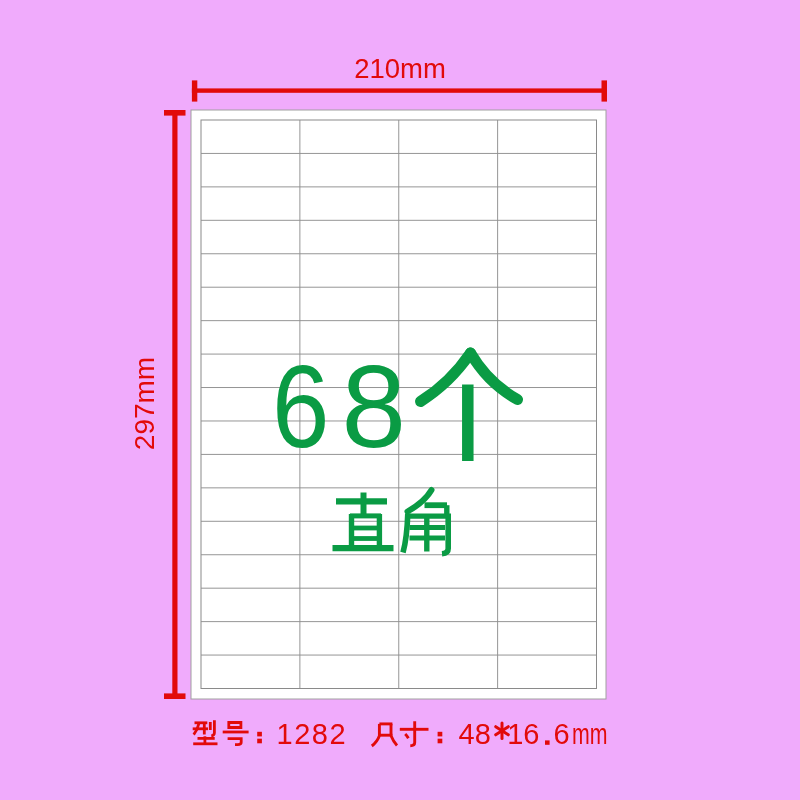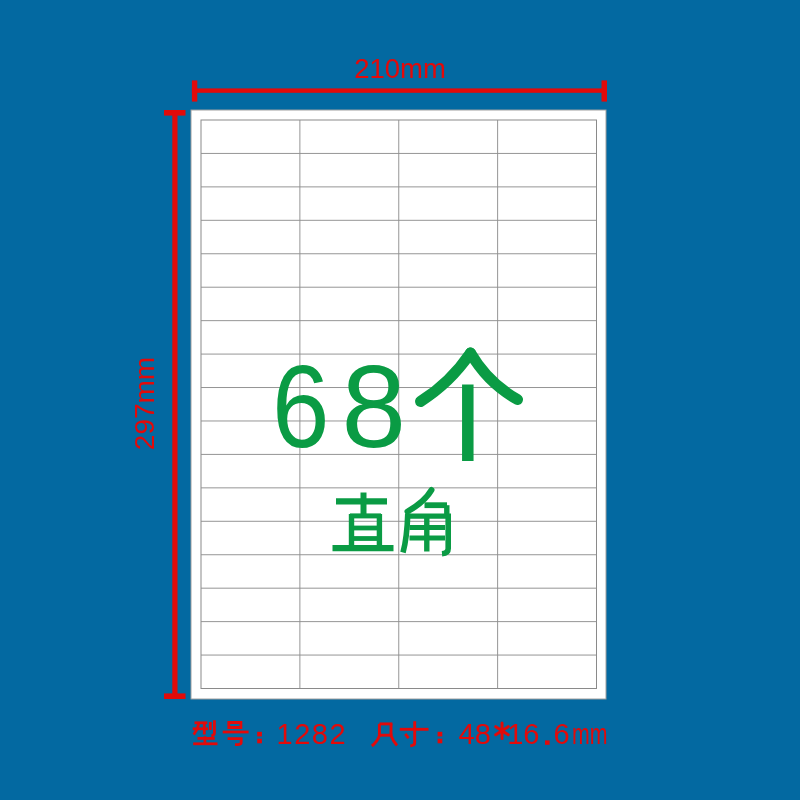--- a/index.html
+++ b/index.html
@@ -1,16 +1,16 @@
 <!DOCTYPE html>
 <html><head>
 <meta charset="utf-8">
 <style>
   html,body { margin:0; padding:0; background:#ffffff; }
-  .stage { position:relative; width:800px; height:800px; background:#0369a1;
+  .stage { position:relative; width:800px; height:800px; background:#f0abfc;
            font-family:"Liberation Sans", sans-serif; overflow:hidden; }
 </style>
 </head>
 <body>
 <div class="stage">
 <svg width="800" height="800" viewBox="0 0 800 800" xmlns="http://www.w3.org/2000/svg">
 
   <rect x="191" y="110" width="415" height="589" fill="#ffffff" stroke="#a0a0a0" stroke-width="1"></rect>
 
   <rect x="201" y="120" width="395.5" height="568.5" fill="none" stroke="#8a8a8a" stroke-width="1"></rect>

